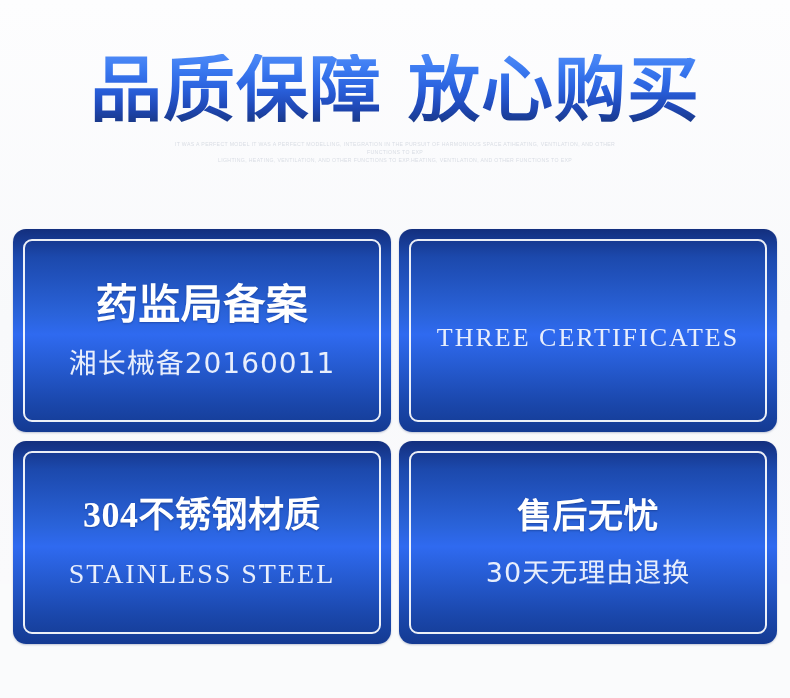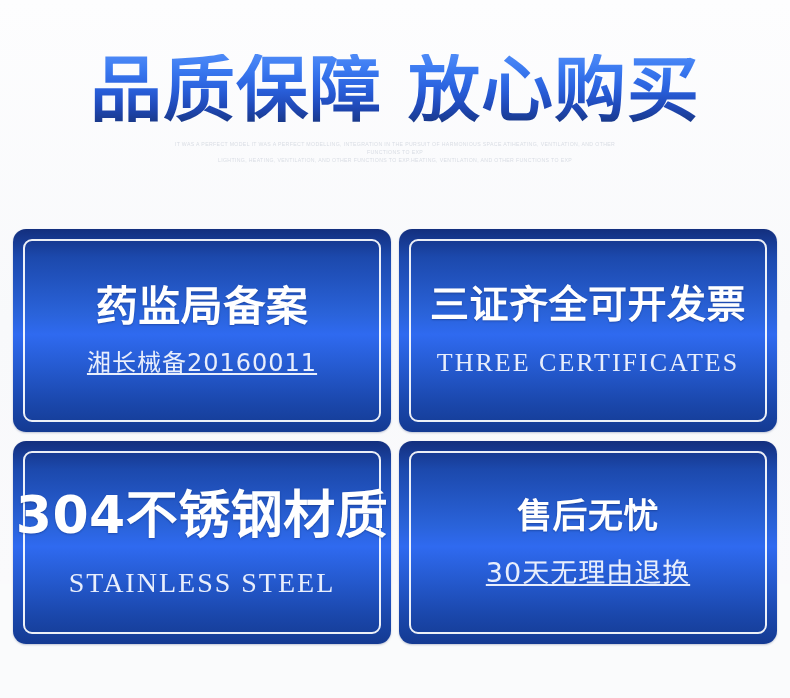--- a/index.html
+++ b/index.html
@@ -146,30 +146,30 @@
     white-space: nowrap;
     font-family: "DejaVu Sans", "Liberation Sans", sans-serif;
   }
   .card-sub.latin {
     letter-spacing: 2px;
     font-family: Liberation Serif, serif;
   }
 
   
   .card.c1 .card-title { font-size: 42px; }
-  .card.c1 .card-sub   { font-size: 24px; margin-top: 12px; text-decoration: underline; }
+  .card.c1 .card-sub   { font-size: 28px; margin-top: 12px; }
 
   .card.c2 .card-title { font-size: 39px; }
   .card.c2 .card-sub   { font-size: 26px; margin-top: 14px; }
 
-  .card.c3 .card-title { font-size: 52px; }
+  .card.c3 .card-title { font-size: 36px; font-family: Liberation Serif, serif; }
   .card.c3 .card-sub   { font-size: 28px; margin-top: 14px; }
 
   .card.c4 .card-title { font-size: 35px; }
-  .card.c4 .card-sub   { font-size: 27px; margin-top: 12px; text-decoration: underline; }
+  .card.c4 .card-sub   { font-size: 27px; margin-top: 12px; }
 </style>
 </head>
 <body>
 
 <div class="page">
 
   <div class="header">
     <h1 class="headline"><span>品质保障</span><span class="gap"></span><span>放心购买</span></h1>
 
     <div class="sub-en">
@@ -184,21 +184,20 @@
       <div class="card-inner-border"></div>
       <div class="card-content">
         <div class="card-title">药监局备案</div>
         <div class="card-sub">湘长械备20160011</div>
       </div>
     </div>
 
     <div class="card c2">
       <div class="card-inner-border"></div>
       <div class="card-content">
-        <div class="card-title">三证齐全可开发票</div>
         <div class="card-sub latin">THREE CERTIFICATES</div>
       </div>
     </div>
 
     <div class="card c3">
       <div class="card-inner-border"></div>
       <div class="card-content">
         <div class="card-title">304不锈钢材质</div>
         <div class="card-sub latin">STAINLESS STEEL</div>
       </div>

